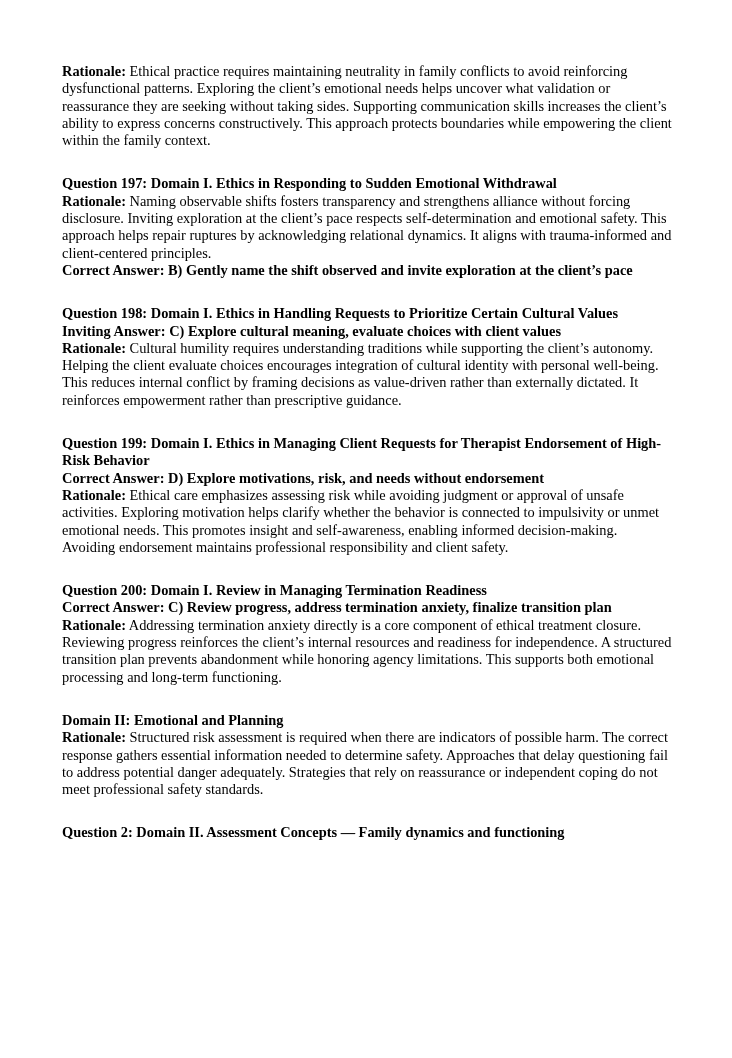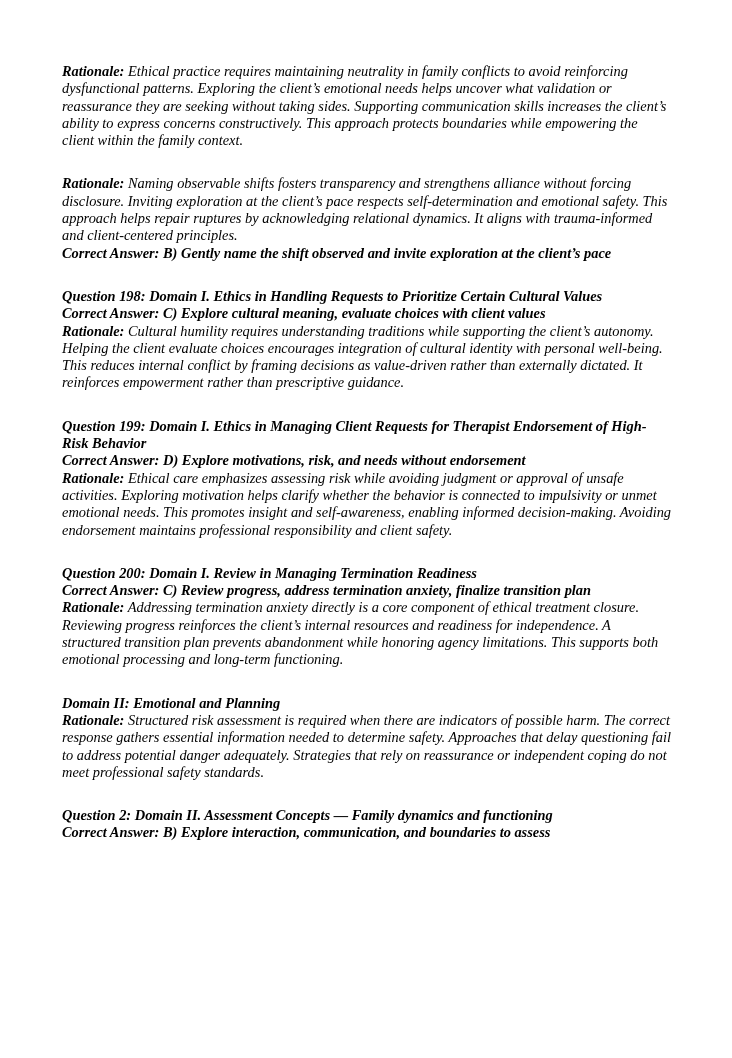--- a/index.html
+++ b/index.html
@@ -19,44 +19,45 @@
   .content {
     position: absolute;
     left: 62px;
     top: 63px;
     width: 610px;
     font-size: 14.4px;
     line-height: 17.3px;
     color: #000000;
     text-align: left;
   }
-  .block { margin-bottom: 26px; font-style: italic; }
+  .block { margin-bottom: 26px; }
   .block:last-child { margin-bottom: 2px; }
   .para { margin: 0; }
   .bold { font-weight: bold; }
   strong { font-weight: bold; }
 </style>
 </head>
 <body>
 
 <div class="page">
   <div class="content">
 
     <div class="block">
       <p class="para"><strong>Rationale:</strong> <span>Ethical practice requires maintaining neutrality in family conflicts to avoid reinforcing dysfunctional patterns. Exploring the client’s emotional needs helps uncover what validation or reassurance they are seeking without taking sides. Supporting communication skills increases the client’s ability to express concerns constructively. This approach protects boundaries while empowering the client within the family context.</span></p>
     </div>
 
     <div class="block">
+      <p class="para bold">Question 197: Domain I. Ethics in Responding to Sudden Emotional Withdrawal</p>
       <p class="para"><strong>Rationale:</strong> <span>Naming observable shifts fosters transparency and strengthens alliance without forcing disclosure. Inviting exploration at the client’s pace respects self-determination and emotional safety. This approach helps repair ruptures by acknowledging relational dynamics. It aligns with trauma-informed and client-centered principles.</span></p>
       <p class="para bold">Correct Answer: B) Gently name the shift observed and invite exploration at the client’s pace</p>
     </div>
 
     <div class="block">
       <p class="para bold">Question 198: Domain I. Ethics in Handling Requests to Prioritize Certain Cultural Values</p>
-      <p class="para bold">Correct Answer: C) Explore cultural meaning, evaluate choices with client values</p>
+      <p class="para bold">Inviting Answer: C) Explore cultural meaning, evaluate choices with client values</p>
       <p class="para"><strong>Rationale:</strong> <span>Cultural humility requires understanding traditions while supporting the client’s autonomy. Helping the client evaluate choices encourages integration of cultural identity with personal well-being. This reduces internal conflict by framing decisions as value-driven rather than externally dictated. It reinforces empowerment rather than prescriptive guidance.</span></p>
     </div>
 
     <div class="block">
       <p class="para bold">Question 199: Domain I. Ethics in Managing Client Requests for Therapist Endorsement of High-Risk Behavior</p>
       <p class="para bold">Correct Answer: D) Explore motivations, risk, and needs without endorsement</p>
       <p class="para"><strong>Rationale:</strong> <span>Ethical care emphasizes assessing risk while avoiding judgment or approval of unsafe activities. Exploring motivation helps clarify whether the behavior is connected to impulsivity or unmet emotional needs. This promotes insight and self-awareness, enabling informed decision-making. Avoiding endorsement maintains professional responsibility and client safety.</span></p>
     </div>
 
     <div class="block">
@@ -65,17 +66,16 @@
       <p class="para"><strong>Rationale:</strong> <span>Addressing termination anxiety directly is a core component of ethical treatment closure. Reviewing progress reinforces the client’s internal resources and readiness for independence. A structured transition plan prevents abandonment while honoring agency limitations. This supports both emotional processing and long-term functioning.</span></p>
     </div>
 
     <div class="block">
       <p class="para bold">Domain II: Emotional and Planning</p>
       <p class="para"><strong>Rationale:</strong> <span>Structured risk assessment is required when there are indicators of possible harm. The correct response gathers essential information needed to determine safety. Approaches that delay questioning fail to address potential danger adequately. Strategies that rely on reassurance or independent coping do not meet professional safety standards.</span></p>
     </div>
 
     <div class="block">
       <p class="para bold">Question 2: Domain II. Assessment Concepts — Family dynamics and functioning</p>
-      <p class="para bold">Correct Answer: B) Explore interaction, communication, and boundaries to assess</p>
     </div>
 
   </div>
 </div>
 
 </body></html>

